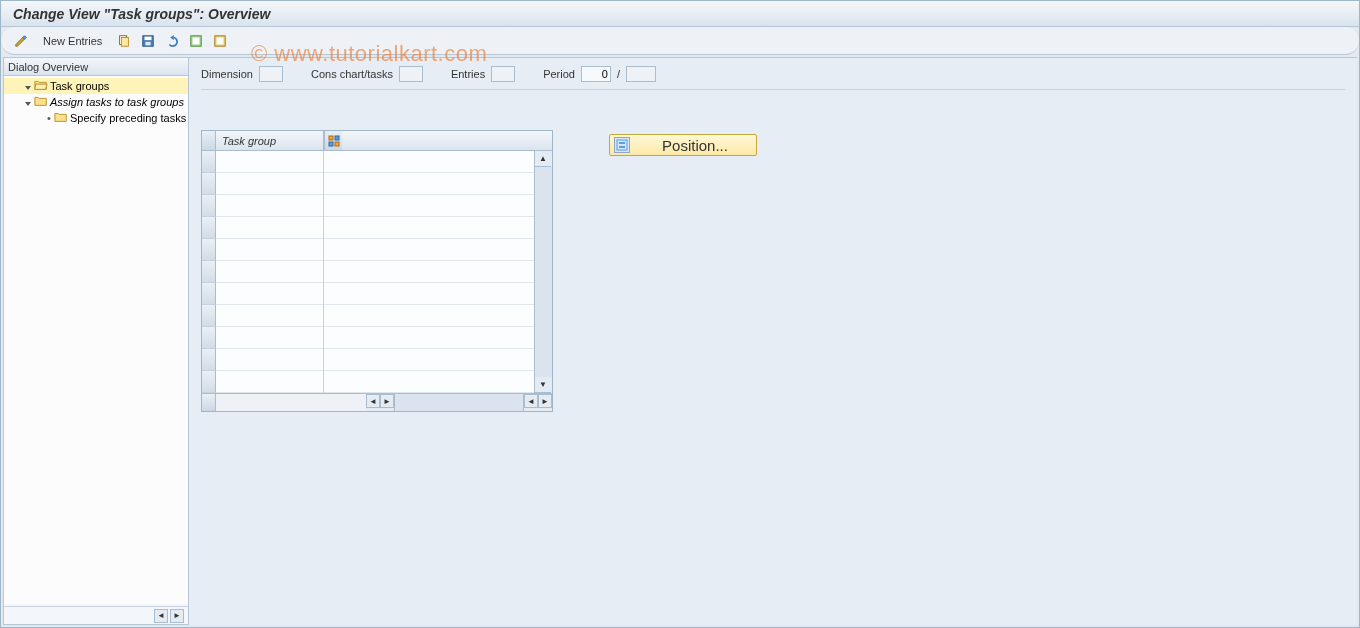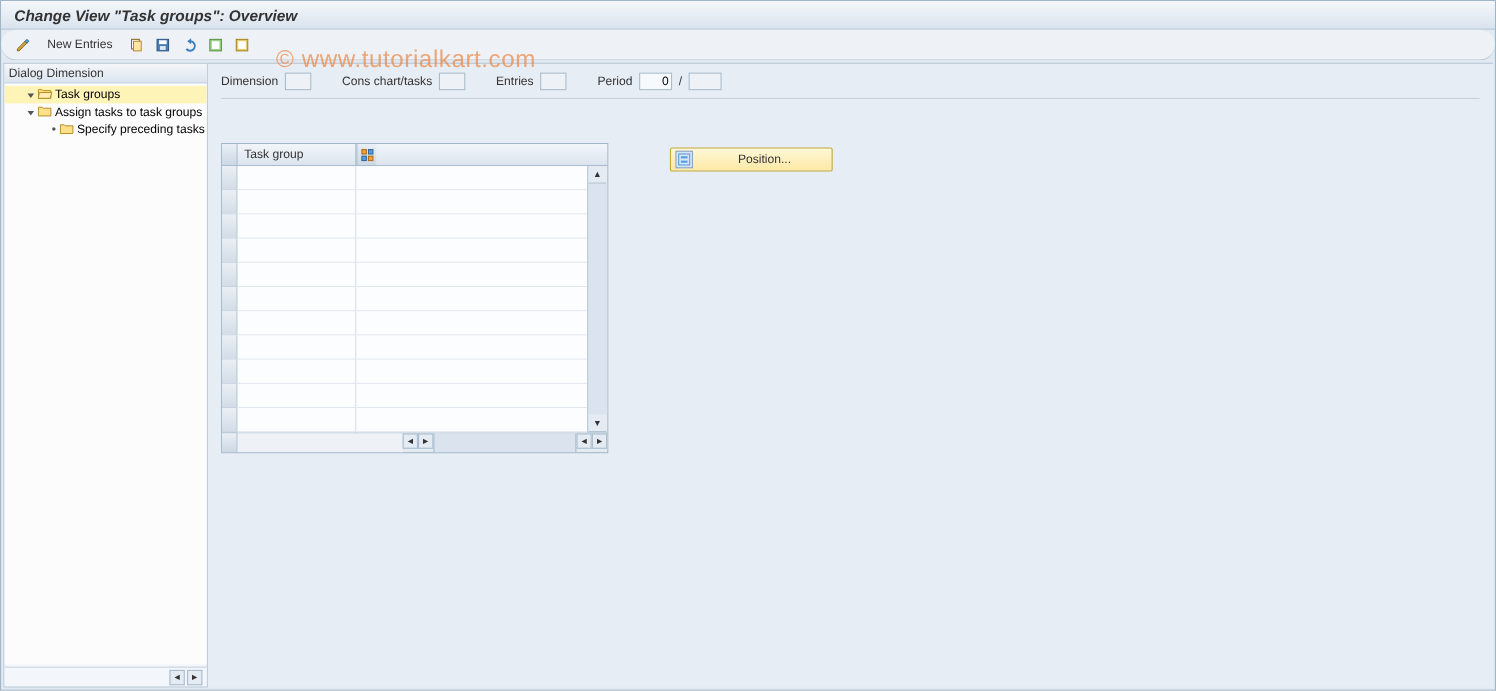--- a/index.html
+++ b/index.html
@@ -97,21 +97,21 @@
   .tree-row {
     height: 16px;
     display: flex; align-items: center;
     padding-left: 20px;
     gap: 2px;
     white-space: nowrap;
     font-size: 11px;
     cursor: pointer;
   }
   .tree-row.selected { background: #fff4b8; }
-  .tree-indent-1 { padding-left: 20px; }
+  .tree-indent-1 { padding-left: 20px; font-style: italic; }
   .tree-indent-2 { padding-left: 42px; }
   .tree-caret {
     width: 8px; height: 8px;
     display: inline-block;
   }
   .tree-folder-open svg, .tree-folder svg { width: 14px; height: 12px; }
   .tree-bullet {
     width: 6px; display: inline-flex; justify-content: center;
     color: #555;
   }
@@ -176,20 +176,21 @@
     background: linear-gradient(#e9eff5,#ccd8e4);
     border-right: 1px solid #a9bdce;
   }
   .th {
     border-right: 1px solid #a9bdce;
     display: flex; align-items: center;
     padding-left: 6px;
     font-size: 11px;
     color: #333;
     cursor: pointer;
+    font-style: italic;
   }
   .th.taskgroup { width: 108px; }
   .th.description { flex: 1; }
   .th-config {
     width: 18px;
     border-left: 1px solid #a9bdce;
     background: linear-gradient(#e9eff5,#ccd8e4);
     display: flex; align-items: center; justify-content: center;
     cursor: pointer;
   }
@@ -236,21 +237,21 @@
     position: absolute;
     top: 76px; left: 420px;
     width: 148px; height: 22px;
     background: linear-gradient(#fff8d6,#fde9a6);
     border: 1px solid #c4a93a;
     border-radius: 2px;
     display: flex; align-items: center;
     gap: 8px;
     padding: 0 4px;
     cursor: pointer;
-    font-size: 11px;
+    font-size: 15px;
     color: #333;
   }
   .position-btn .pos-icon {
     width: 16px; height: 16px;
     background: #d7e5f4;
     border: 1px solid #8fa7bf;
     display: flex; align-items: center; justify-content: center;
   }
   .position-btn .pos-label { flex:1; text-align: center; }
 </style>
@@ -302,21 +303,21 @@
           <rect x="4" y="4" width="8" height="8" fill="#fff"></rect>
         </svg>
     </div>
   </div>
 
   <div class="watermark">© www.tutorialkart.com</div>
 
   <div class="content">
 
     <div class="sidebar">
-      <div class="sidebar-header">Dialog Dimension</div>
+      <div class="sidebar-header">Dialog Overview</div>
       <div class="tree">
         <div class="tree-row selected">
           <span class="tree-caret">
             <svg width="8" height="8" viewBox="0 0 8 8">
                 <path d="M1 2 L4 6 L7 2 Z" fill="#555"></path>
               </svg>
           </span>
           <span class="tree-folder-open">
             <svg viewBox="0 0 16 12">
                 <path d="M1 2 L5 2 L6 3 L14 3 L14 11 L1 11 Z" fill="#ffe08a" stroke="#b48a1e"></path>

